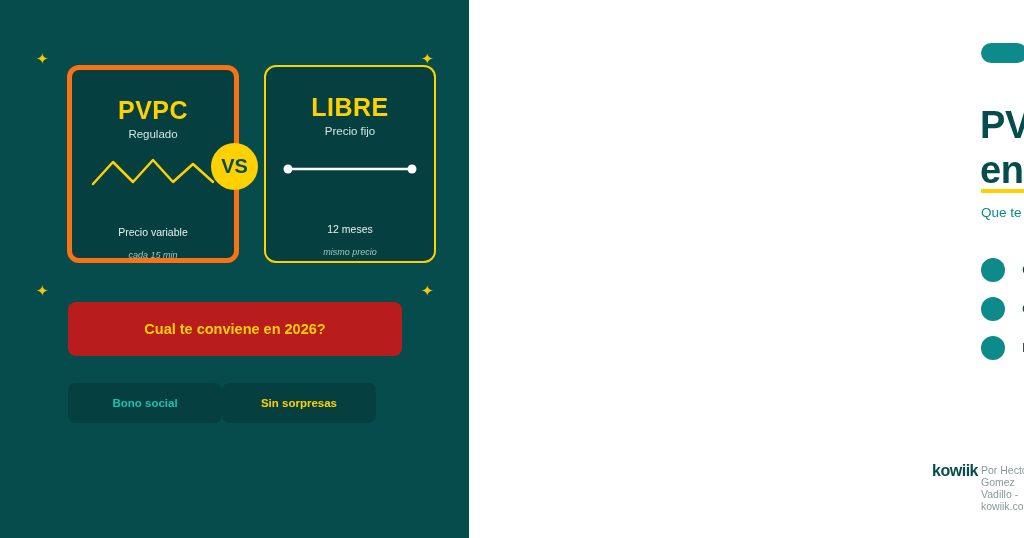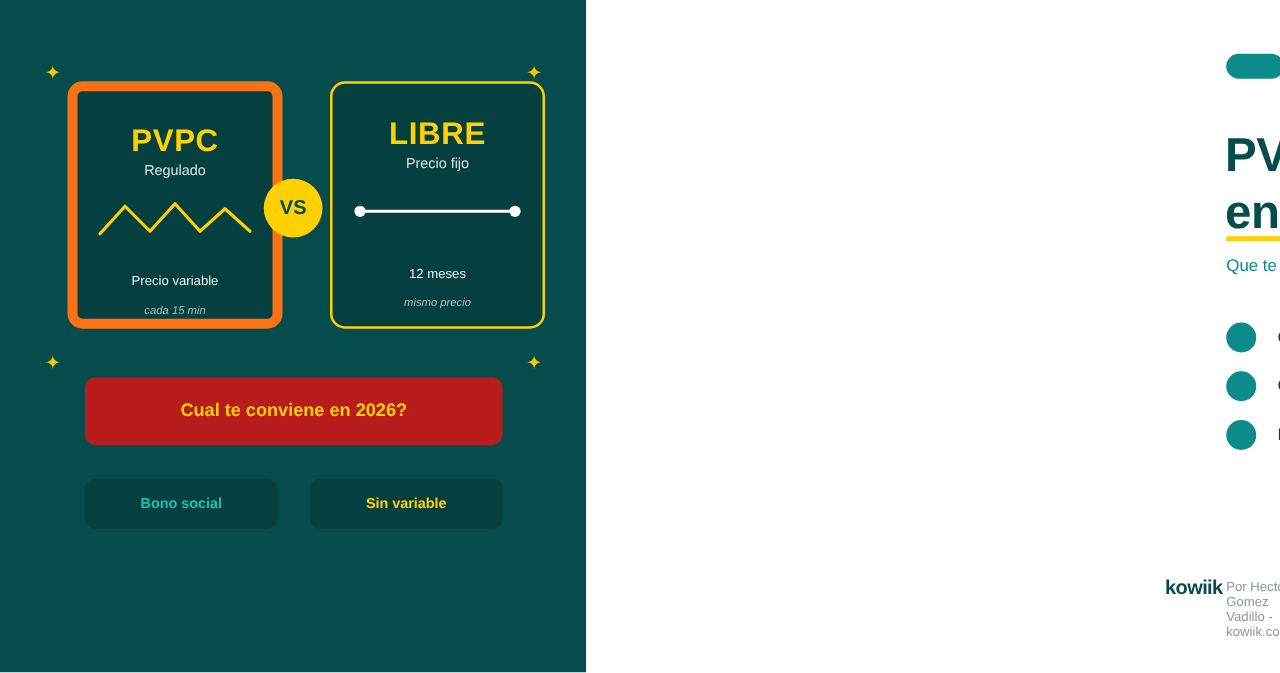--- a/index.html
+++ b/index.html
@@ -52,22 +52,22 @@
     position: absolute;
     top: 0;
     width: 172px;
     height: 198px;
     border-radius: 12px;
     box-sizing: border-box;
     background: #063f3f;
     text-align: center;
   }
   .card.pvpc {
-    left: 4px;
-    border: 8px solid #f97316;
+    left: 17px;
+    border: 5px solid #f97316;
   }
   .card.libre {
     left: 214px;
     border: 2px solid #ffd100;
   }
   .card-title {
     font-size: 25px;
     font-weight: bold;
     letter-spacing: .5px;
     margin-top: 26px;
@@ -81,39 +81,39 @@
   }
   .card-graphic {
     height: 58px;
     margin-top: 12px;
     position: relative;
   }
   .card-graphic svg { display: block; margin: 0 auto; }
   .card-foot1 {
     font-size: 10.5px;
     color: #e6f2f0;
-    margin-top: 6px;
+    margin-top: 16px;
   }
   .card-foot2 {
     font-size: 9px;
     color: #9dc4bf;
     margin-top: 12px;
     font-style: italic;
   }
 
   .vs-badge {
     position: absolute;
     left: 161px;
     top: 78px;
     width: 47px;
     height: 47px;
     border-radius: 50%;
     background: #ffd100;
     color: #064c4c;
-    font-size: 16px;
+    font-size: 20px;
     font-weight: bold;
     display: flex;
     align-items: center;
     justify-content: center;
     z-index: 5;
   }
 
   .cta-box {
     position: absolute;
     left: 68px;
@@ -129,21 +129,21 @@
     font-size: 14.5px;
     font-weight: bold;
   }
 
   .chips {
     position: absolute;
     left: 68px;
     top: 383px;
     width: 334px;
     display: flex;
-    justify-content: space-between;
+    justify-content: flex-start;
   }
   .chip {
     width: 154px;
     height: 40px;
     border-radius: 8px;
     background: #063f3f;
     display: flex;
     align-items: center;
     justify-content: center;
     font-size: 11.5px;
@@ -276,21 +276,21 @@
         <div class="card-foot2">mismo precio</div>
       </div>
 
       <div class="vs-badge">VS</div>
     </div>
 
     <div class="cta-box">Cual te conviene en 2026?</div>
 
     <div class="chips">
       <div class="chip teal">Bono social</div>
-      <div class="chip yellow">Sin variable</div>
+      <div class="chip yellow">Sin sorpresas</div>
     </div>
   </div>
 
   <div class="right-panel">
     <div class="pill"></div>
 
     <h1 class="headline">PVPC o mercado libre en 2026</h1>
 
     <div class="underline"></div>
 

